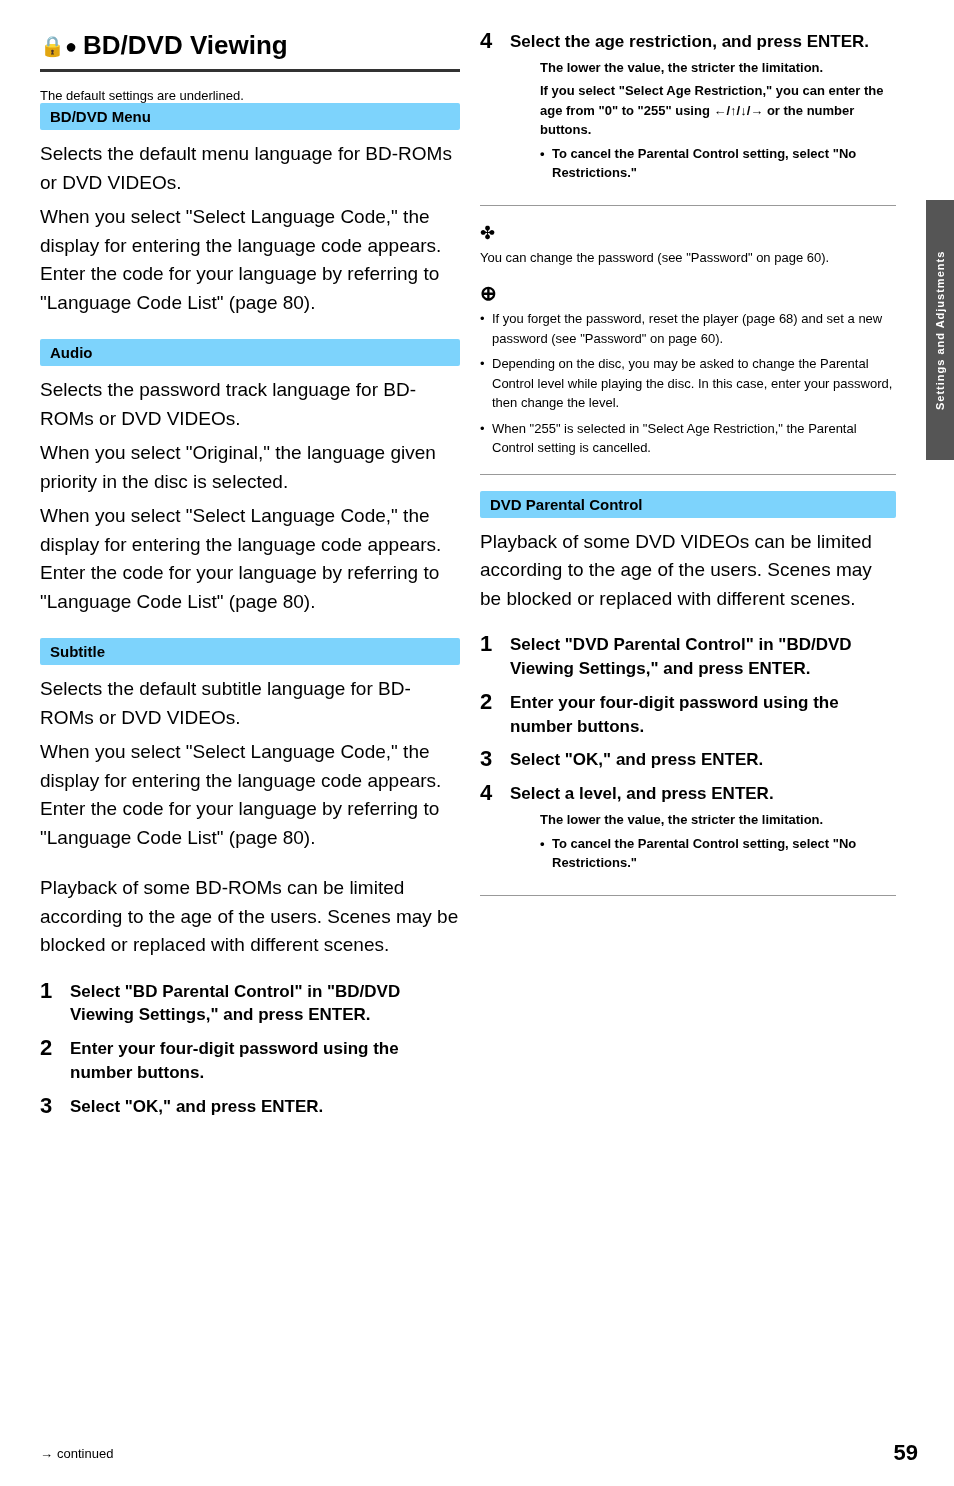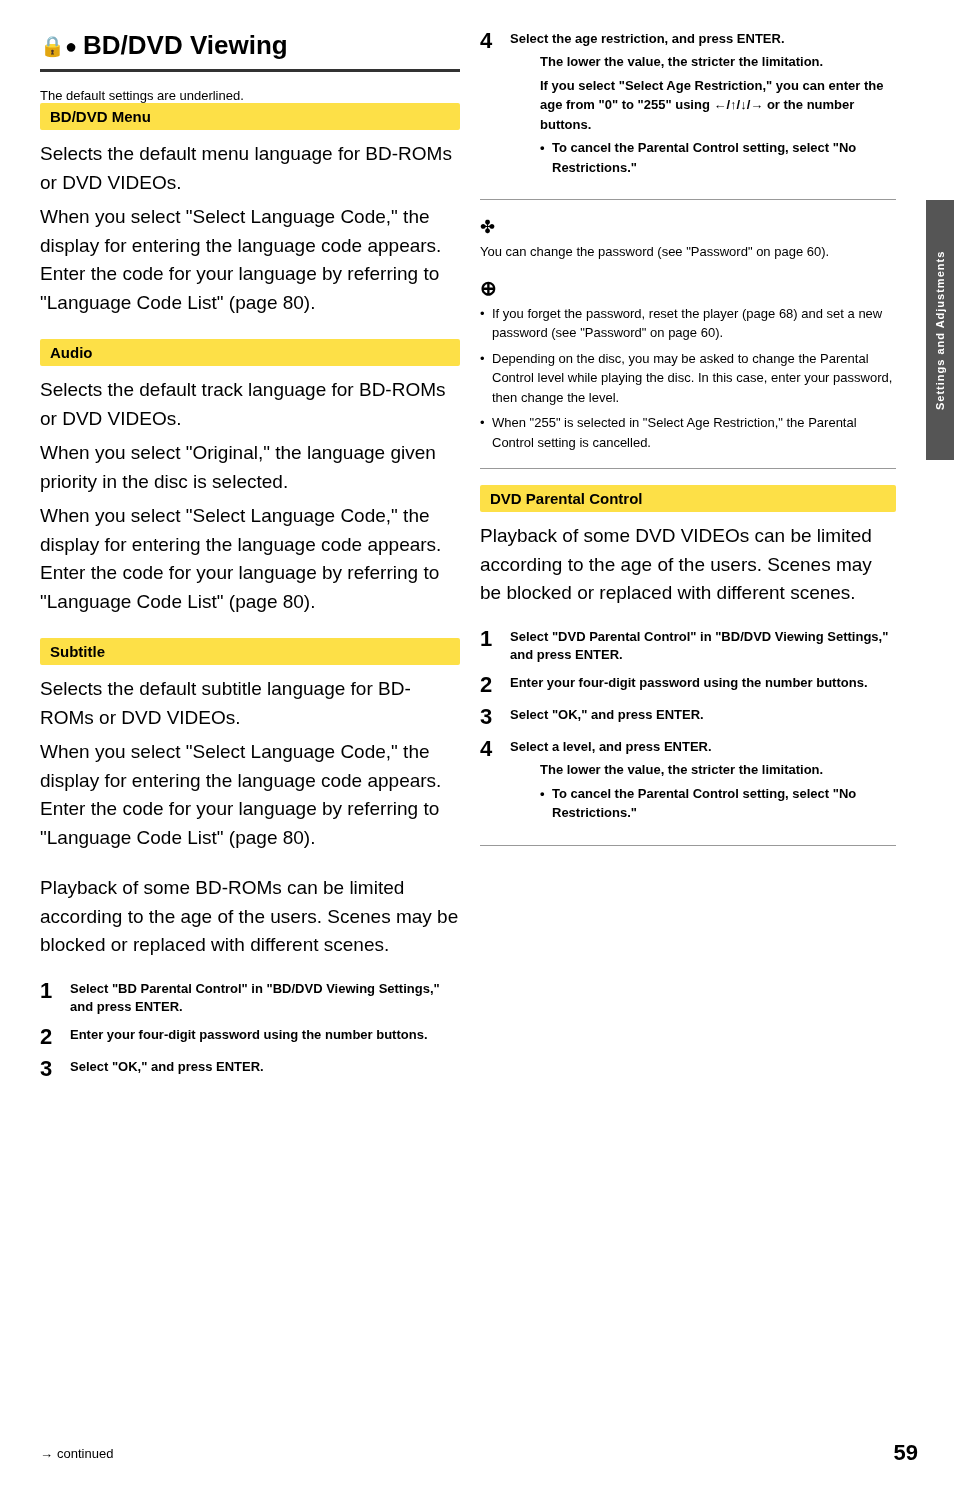--- a/index.html
+++ b/index.html
@@ -64,21 +64,21 @@
       font-size: 20px;
     }
     .title-line2 {
       font-size: 26px;
       font-weight: bold;
     }
     .default-settings {
       font-size: 13px;
     }
     .section-header {
-      background: #fde047;
+      background: #7dd3fc;
       padding: 5px 10px;
       font-size: 15px;
       font-weight: bold;
       margin-bottom: 10px;
       border-radius: 2px;
     }
     .section-content {
       font-size: 19px;
       line-height: 1.5;
       margin-bottom: 20px;
@@ -100,21 +100,21 @@
       align-items: flex-start;
     }
     .step-num {
       font-size: 22px;
       font-weight: bold;
       line-height: 1;
       flex-shrink: 0;
       width: 20px;
     }
     .step-text {
-      font-size: 13px;
+      font-size: 17px;
       font-weight: bold;
       line-height: 1.4;
     }
     .divider {
       border: none;
       border-top: 1px solid #999;
       margin: 16px 0;
     }
     .note-icon {
       font-size: 18px;
@@ -217,21 +217,21 @@
         <div class="section-header">BD/DVD Menu</div>
         <div class="section-content">
           <p>Selects the default menu language for BD-ROMs or DVD VIDEOs.</p>
           <p>When you select "Select Language Code," the display for entering the language code appears. Enter the code for your language by referring to "Language Code List" (page 80).</p>
         </div>
       </div>
 
       <div class="section">
         <div class="section-header">Audio</div>
         <div class="section-content">
-          <p>Selects the default track language for BD-ROMs or DVD VIDEOs.</p>
+          <p>Selects the password track language for BD-ROMs or DVD VIDEOs.</p>
           <p>When you select "Original," the language given priority in the disc is selected.</p>
           <p>When you select "Select Language Code," the display for entering the language code appears. Enter the code for your language by referring to "Language Code List" (page 80).</p>
         </div>
       </div>
 
       <div class="section">
         <div class="section-header">Subtitle</div>
         <div class="section-content">
           <p>Selects the default subtitle language for BD-ROMs or DVD VIDEOs.</p>
           <p>When you select "Select Language Code," the display for entering the language code appears. Enter the code for your language by referring to "Language Code List" (page 80).</p>

